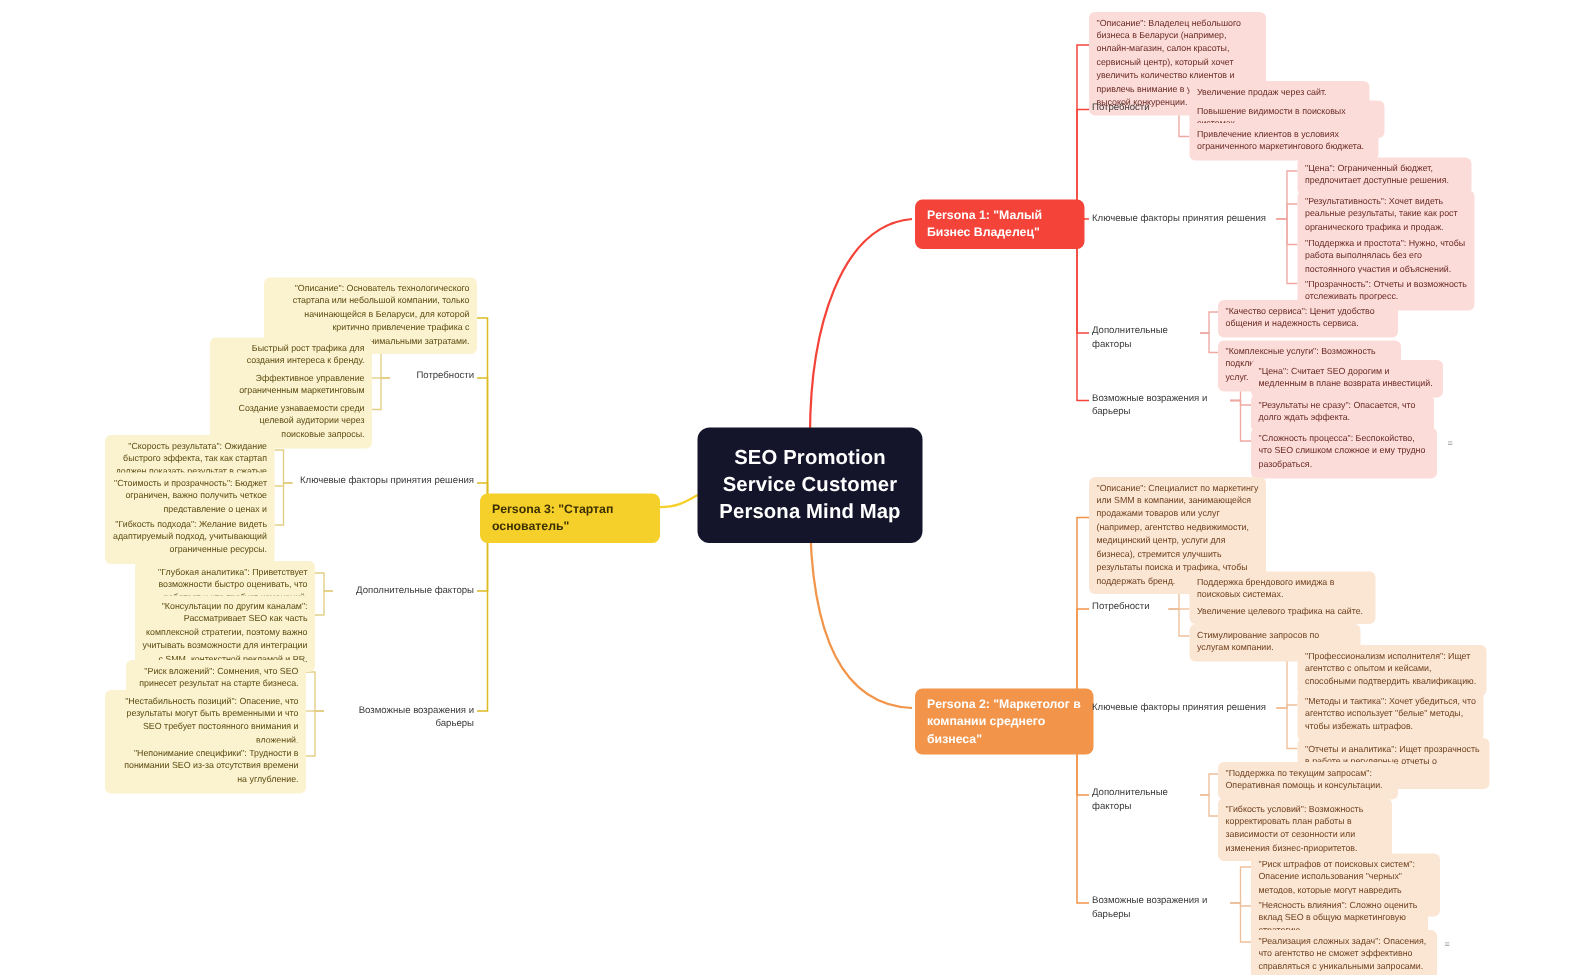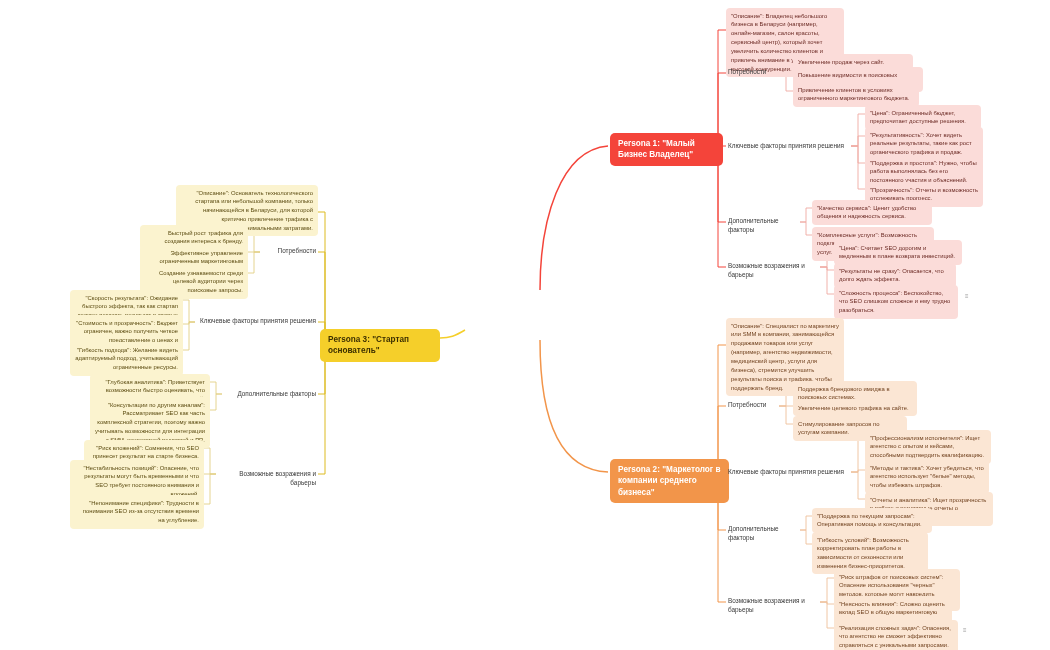--- a/index.html
+++ b/index.html
@@ -114,20 +114,21 @@
     <path d="M 195 322 L 189 322 L 189 350 L 183 350" stroke="#e2cf84" stroke-width="0.9" fill="none"></path>
 
     <path d="M 222 394 L 216 394 L 216 382 L 210 382" stroke="#e2cf84" stroke-width="0.9" fill="none"></path>
     <path d="M 222 394 L 216 394 L 216 410 L 210 410" stroke="#e2cf84" stroke-width="0.9" fill="none"></path>
 
     <path d="M 216 474 L 210 474 L 210 448 L 204 448" stroke="#e2cf84" stroke-width="0.9" fill="none"></path>
     <path d="M 216 474 L 210 474 L 210 474 L 204 474" stroke="#e2cf84" stroke-width="0.9" fill="none"></path>
     <path d="M 216 474 L 210 474 L 210 504 L 204 504" stroke="#e2cf84" stroke-width="0.9" fill="none"></path>
   </svg>
 
+  <div class="node root" style="left:465px;top:285px;">SEO Promotion Service Customer Persona Mind Map</div>
 
   <div class="node branch p1" style="left:610px;top:133px;width:113px;">Persona 1: "Малый Бизнес Владелец"</div>
 
   <div class="node leaf p1" style="left:726px;top:8px;width:118px;">"Описание": Владелец небольшого бизнеса в Беларуси (например, онлайн-магазин, салон красоты, сервисный центр), который хочет увеличить количество клиентов и привлечь внимание в условиях высокой конкуренции.</div>
 
   <div class="node cat right" style="left:726px;top:67px;width:52px;">Потребности</div>
   <div class="node leaf p1" style="left:793px;top:54px;width:120px;">Увеличение продаж через сайт.</div>
   <div class="node leaf p1" style="left:793px;top:67px;width:130px;">Повышение видимости в поисковых системах.</div>
   <div class="node leaf p1" style="left:793px;top:82px;width:126px;">Привлечение клиентов в условиях ограниченного маркетингового бюджета.</div>
 

